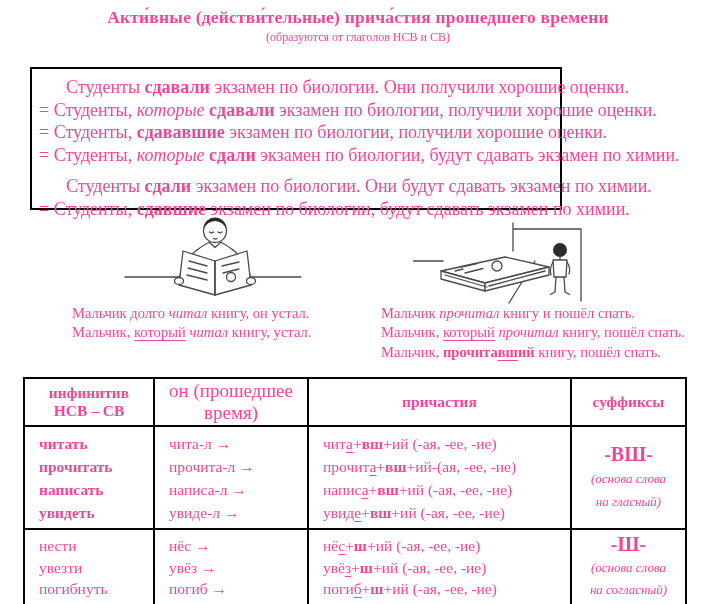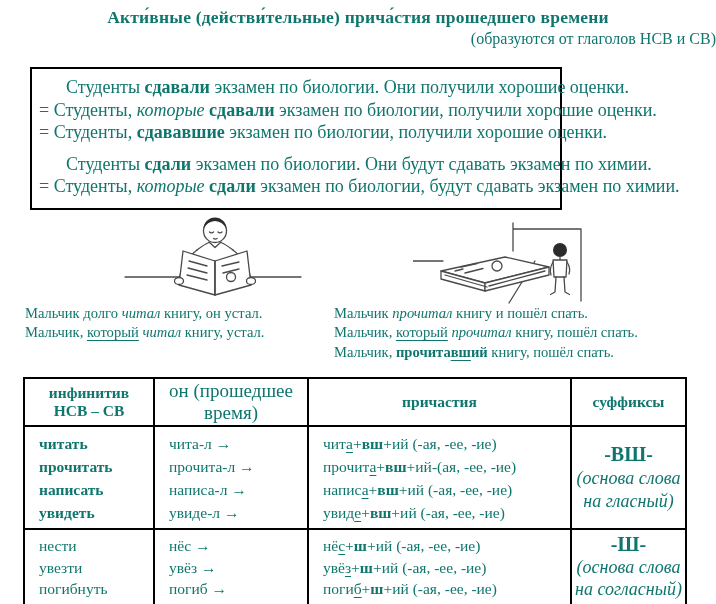--- a/index.html
+++ b/index.html
@@ -1,77 +1,78 @@
 <!DOCTYPE html>
 <html><head>
 <meta charset="utf-8">
 <style>
   html,body { margin:0; padding:0; background:#ffffff; }
   .page {
     position:relative; width:716px; height:604px; background:#ffffff;
-    color:#0f766e; font-family:"Liberation Serif", serif; overflow:hidden;
+    color:#ec4899; font-family:"Liberation Serif", serif; overflow:hidden;
   }
   .title {
     position:absolute; top:7px; left:0; right:0; text-align:center;
     font-weight:bold; font-size:17.5px; letter-spacing:.2px;
   }
   .subtitle {
-    position:absolute; top:30px; left:0; right:0; text-align:right;
-    font-size:16px;
+    position:absolute; top:30px; left:0; right:0; text-align:center;
+    font-size:12px;
   }
   .example-box {
     position:absolute; left:30px; top:67px; width:532px; height:143px;
     border:2px solid #000; box-sizing:border-box; padding:7px 6px 0 7px;
     font-size:18px;
   }
   .example-box .rline { line-height:22.5px; white-space:nowrap; }
   .example-box .rline.ind { padding-left:27px; }
   .example-box .rline.gap { margin-top:9px; }
   .pic { position:absolute; }
   .pic svg { display:block; }
   .sent-col { position:absolute; font-size:14.6px; }
-  .sent-col .rline { line-height:19.3px; white-space:nowrap; }
+  .sent-col .rline { line-height:19.3px; white-space:nowrap;margin-left:47px; }
   #sent-left { left:25px; top:304px; }
   #sent-right { left:334px; top:304px; }
   .s-b { font-weight:bold; }
   .s-i { font-style:italic; }
   .s-u { text-decoration:underline; text-underline-offset:2.5px; text-decoration-thickness:1px; }
   table.ptable {
     position:absolute; left:23px; top:377px; width:662px;
     border-collapse:collapse; table-layout:fixed; font-size:15.5px;
   }
   .ptable th, .ptable td { border:2px solid #000; box-sizing:border-box; }
   .ptable th { font-weight:bold; text-align:center; vertical-align:middle; height:41px; }
   .ptable th .rline { line-height:18.5px; }
   .ptable th.h-small { font-weight:normal; font-size:19px; }
   .ptable td { vertical-align:top; padding:5px 0 4px 14px; }
   .ptable tr.r1 td .rline { line-height:23px; white-space:nowrap; }
   .ptable tr.r2 td .rline { line-height:21.5px; white-space:nowrap; }
   .ptable td.suffix { vertical-align:middle; text-align:center; padding:0 2px; }
   .suffix .suf-main { font-weight:bold; font-size:20px; margin-bottom:1px; }
-  .suffix .suf-note { font-style:italic; font-size:18px; }
+  .suffix .suf-note { font-style:italic; font-size:13px; }
   .suffix .suf-note .rline { line-height:15.5px; }
   .ink { stroke:#4a4a4a; stroke-width:1.3; fill:none; stroke-linecap:round; stroke-linejoin:round; }
   .ink-fill { fill:#2c2c2c; stroke:none; }
   .paper { fill:#ffffff; stroke:#4a4a4a; stroke-width:1.3; stroke-linejoin:round; }
 </style>
 </head>
 <body>
 
 <div class="page">
 
   <div class="title">Акти́вные (действи́тельные) прича́стия прошедшего времени</div>
   <div class="subtitle">(образуются от глаголов НСВ и СВ)</div>
 
   <div class="example-box">
       <div class="rline ind"><span>Студенты </span><span class="s-b">сдавали</span><span> экзамен по биологии. Они получили хорошие оценки.</span></div>
       <div class="rline"><span>= Студенты, </span><span class="s-i">которые</span><span> </span><span class="s-b">сдавали</span><span> экзамен по биологии, получили хорошие оценки.</span></div>
       <div class="rline"><span>= Студенты, </span><span class="s-b">сдававшие</span><span> экзамен по биологии, получили хорошие оценки.</span></div>
+      <div class="rline"><span>= Студенты, </span><span class="s-i">которые</span><span> </span><span class="s-b">сдали</span><span> экзамен по биологии, будут сдавать экзамен по химии.</span></div>
       <div class="rline ind gap"><span>Студенты </span><span class="s-b">сдали</span><span> экзамен по биологии. Они будут сдавать экзамен по химии.</span></div>
-      <div class="rline"><span>= Студенты, </span><span class="s-i">которые</span><span> </span><span class="s-b">сдали</span><span> экзамен по биологии, будут сдавать экзамен по химии.</span></div>
+      <div class="rline"><span>= Студенты, </span><span class="s-b">сдавшие</span><span> экзамен по биологии, будут сдавать экзамен по химии.</span></div>
     </div>
 
   <div class="pic" style="left:123px; top:215px;">
     <svg width="180" height="86" viewBox="0 0 180 86">
       <line class="ink" x1="2" y1="62" x2="178" y2="62"></line>
       <circle class="paper" cx="92" cy="16" r="11.5"></circle>
       <path class="ink-fill" d="M80.5,14 A11.5,11.5 0 0 1 103.5,14 Q100,6.5 92,6 Q84,6.5 80.5,14 Z"></path>
       <path class="ink" d="M86.5,17 q2,1.6 4,0 M95,17 q2,1.6 4,0 M90.5,23.5 q1.8,1.2 3.6,0"></path>
       <path class="ink" d="M86,27 L92,32.5 L98,27"></path>
       <path class="ink" d="M74,35 Q82,29 86,27.5 M98,27.5 Q102,29 110,35"></path>

